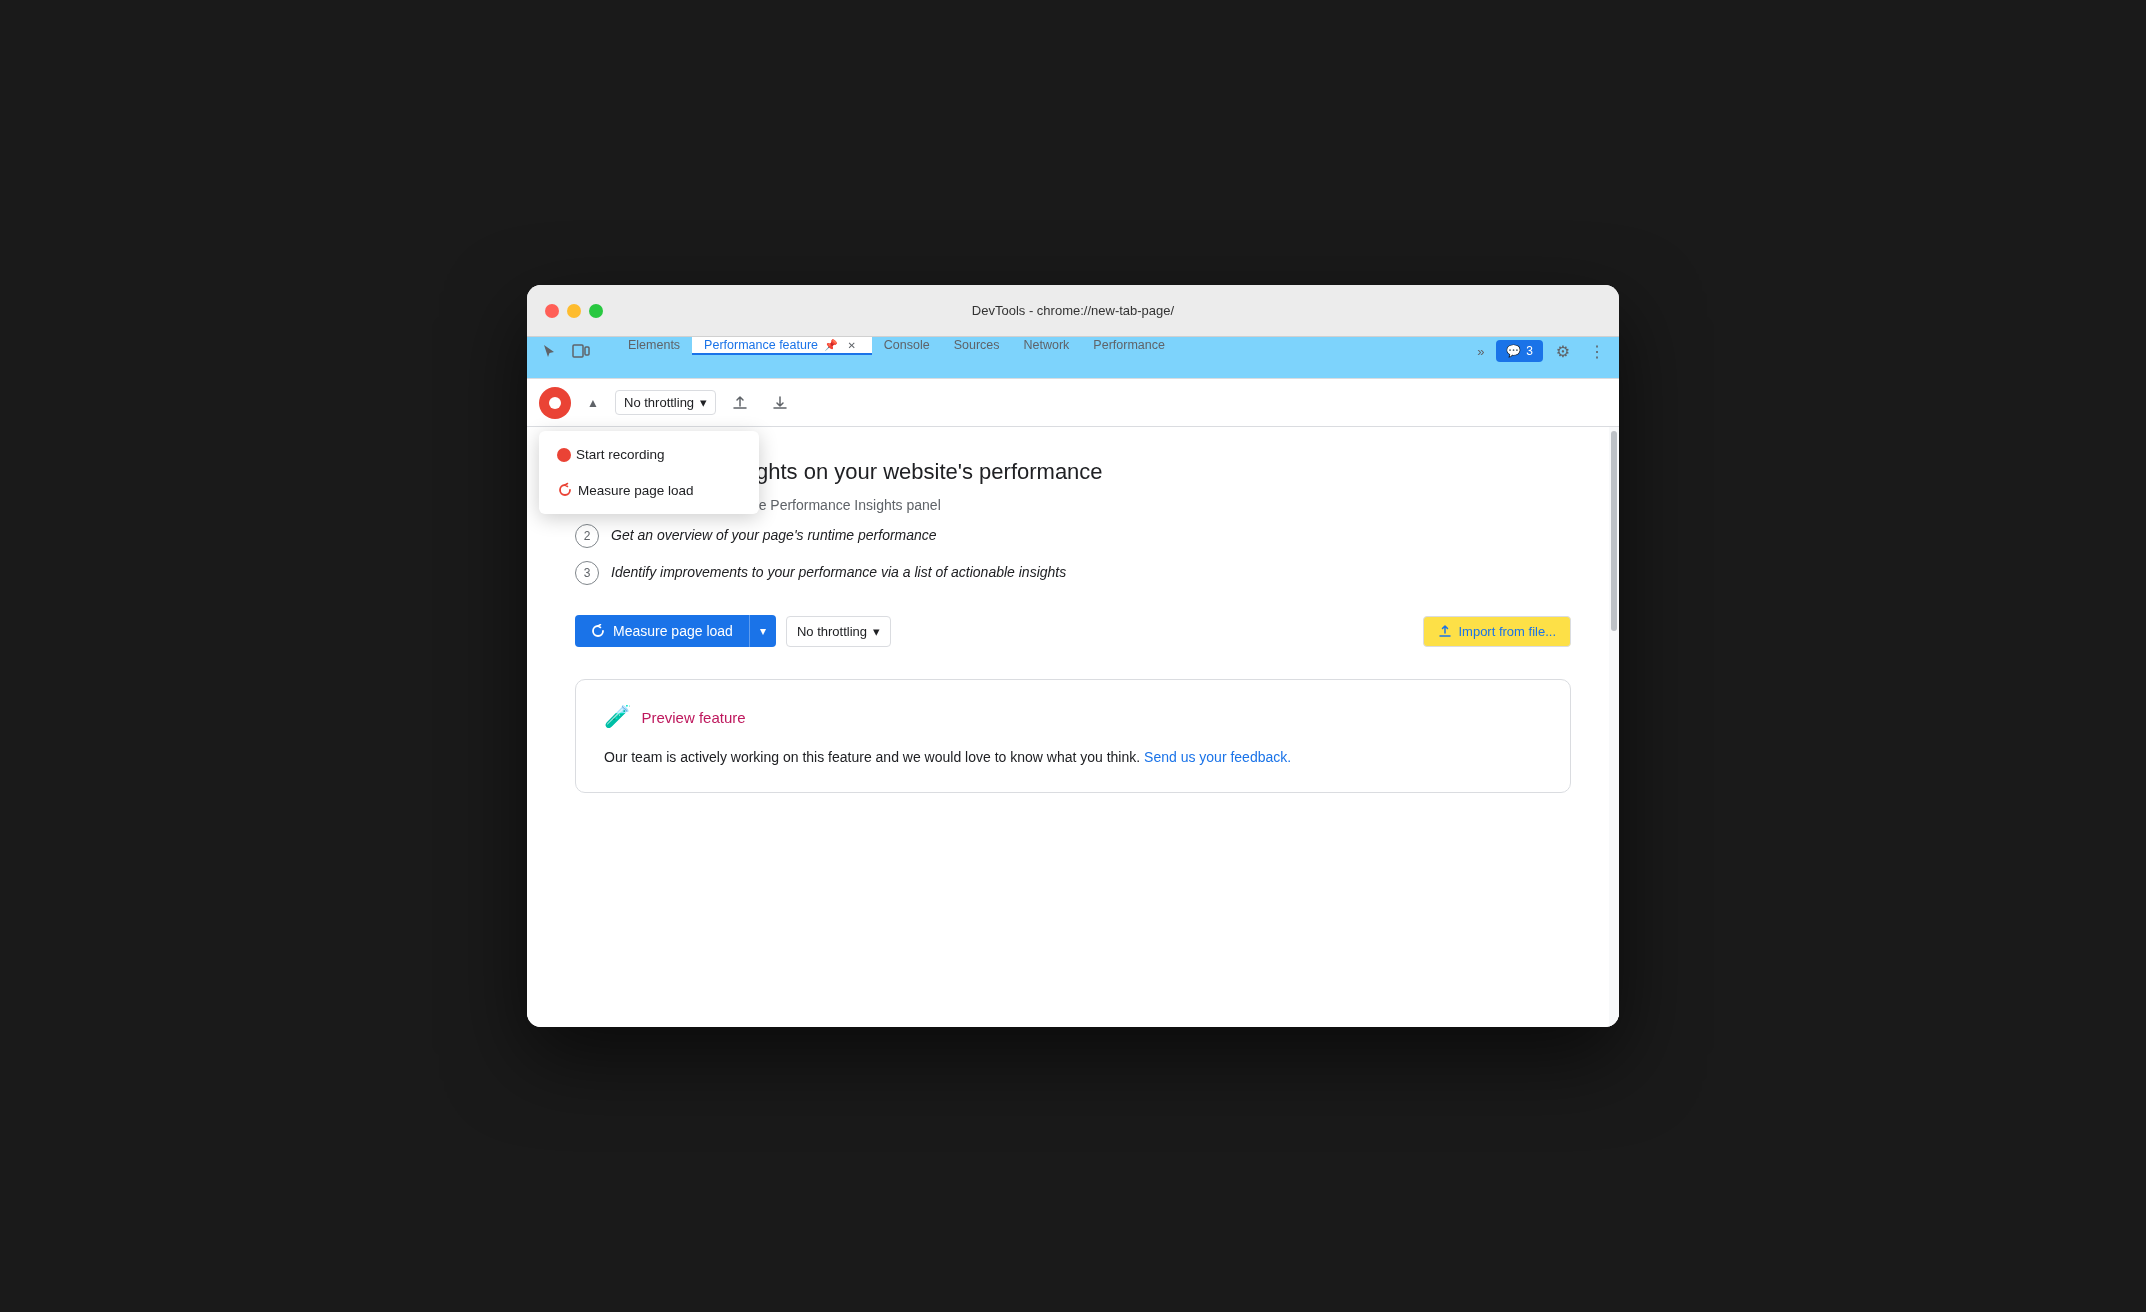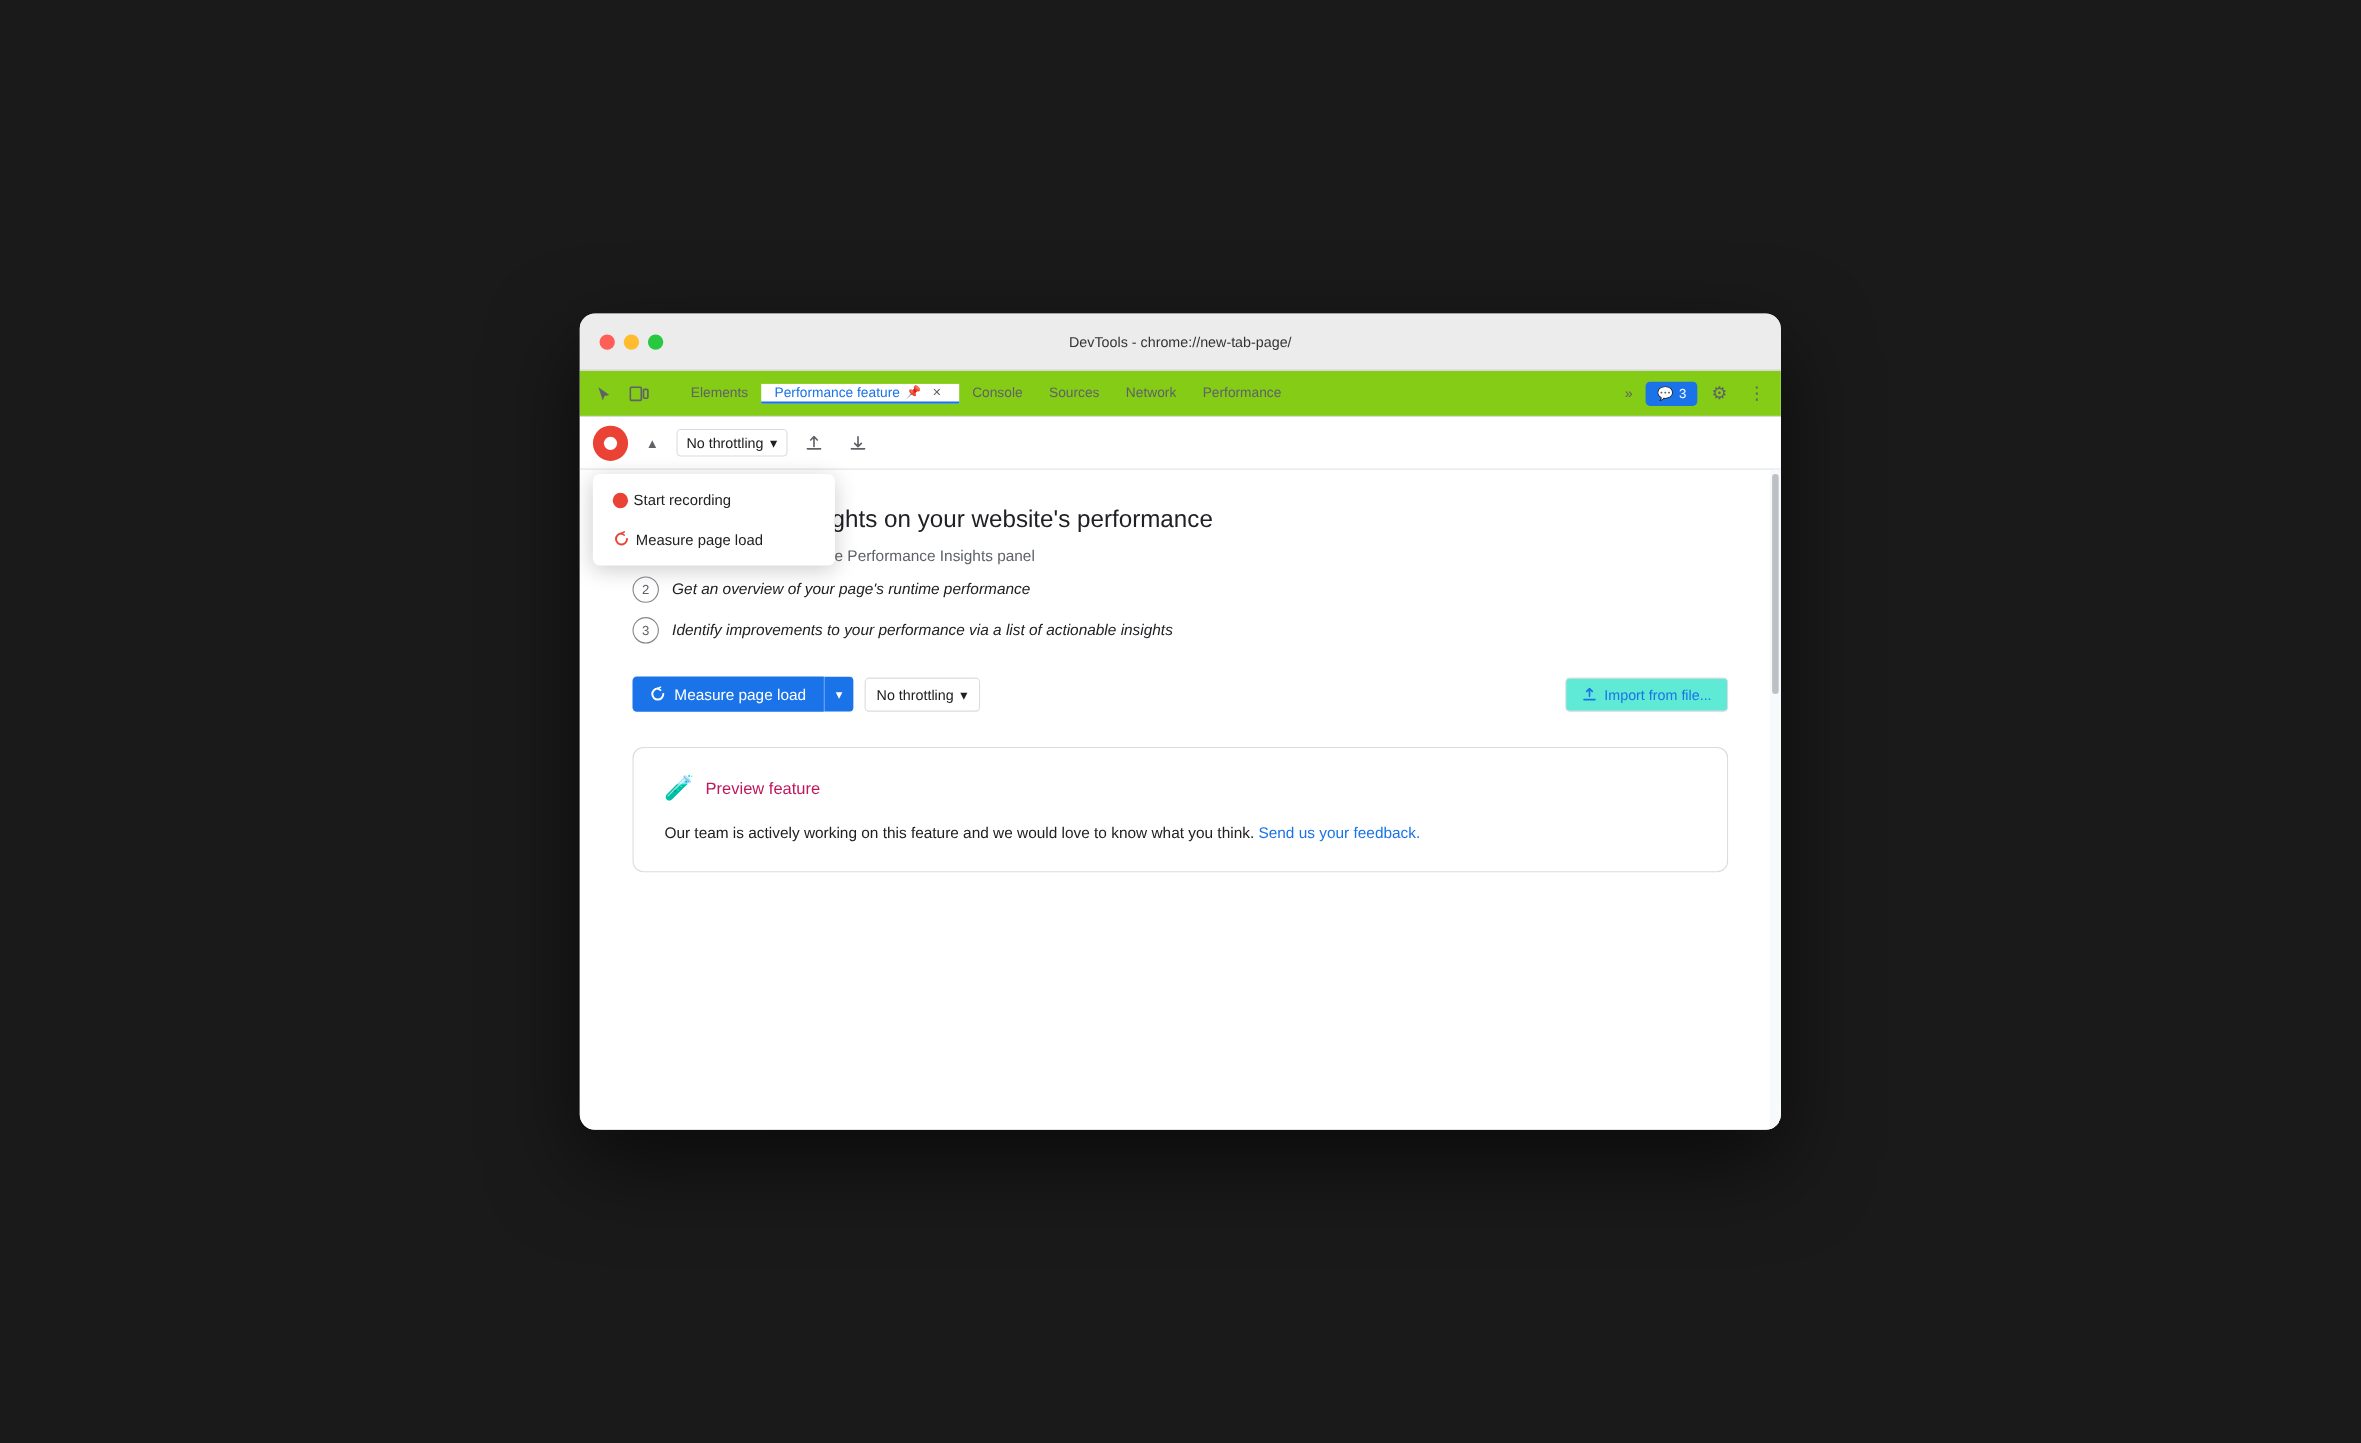--- a/index.html
+++ b/index.html
@@ -52,24 +52,24 @@
     .wc-max { background: #28c840; }
 
     .titlebar-title {
       font-size: 13px;
       color: #333;
       font-weight: 500;
     }
 
     
     .tabbar {
-      background: #84cc16;
+      background: #7dd3fc;
       height: 42px;
       display: flex;
-      align-items: center;
+      align-items: flex-start;
       border-bottom: 1px solid #dadce0;
       padding-left: 8px;
     }
 
     .tabbar-left {
       display: flex;
       align-items: center;
       gap: 4px;
       padding-right: 8px;
     }
@@ -381,21 +381,21 @@
     }
 
     .import-btn {
       margin-left: auto;
       display: flex;
       align-items: center;
       gap: 6px;
       border: 1px solid #dadce0;
       border-radius: 4px;
       padding: 7px 14px;
-      background: #5eead4;
+      background: #fde047;
       cursor: pointer;
       font-size: 13px;
       color: #1a73e8;
       font-weight: 500;
     }
 
     
     .preview-card {
       border: 1px solid #dadce0;
       border-radius: 10px;

